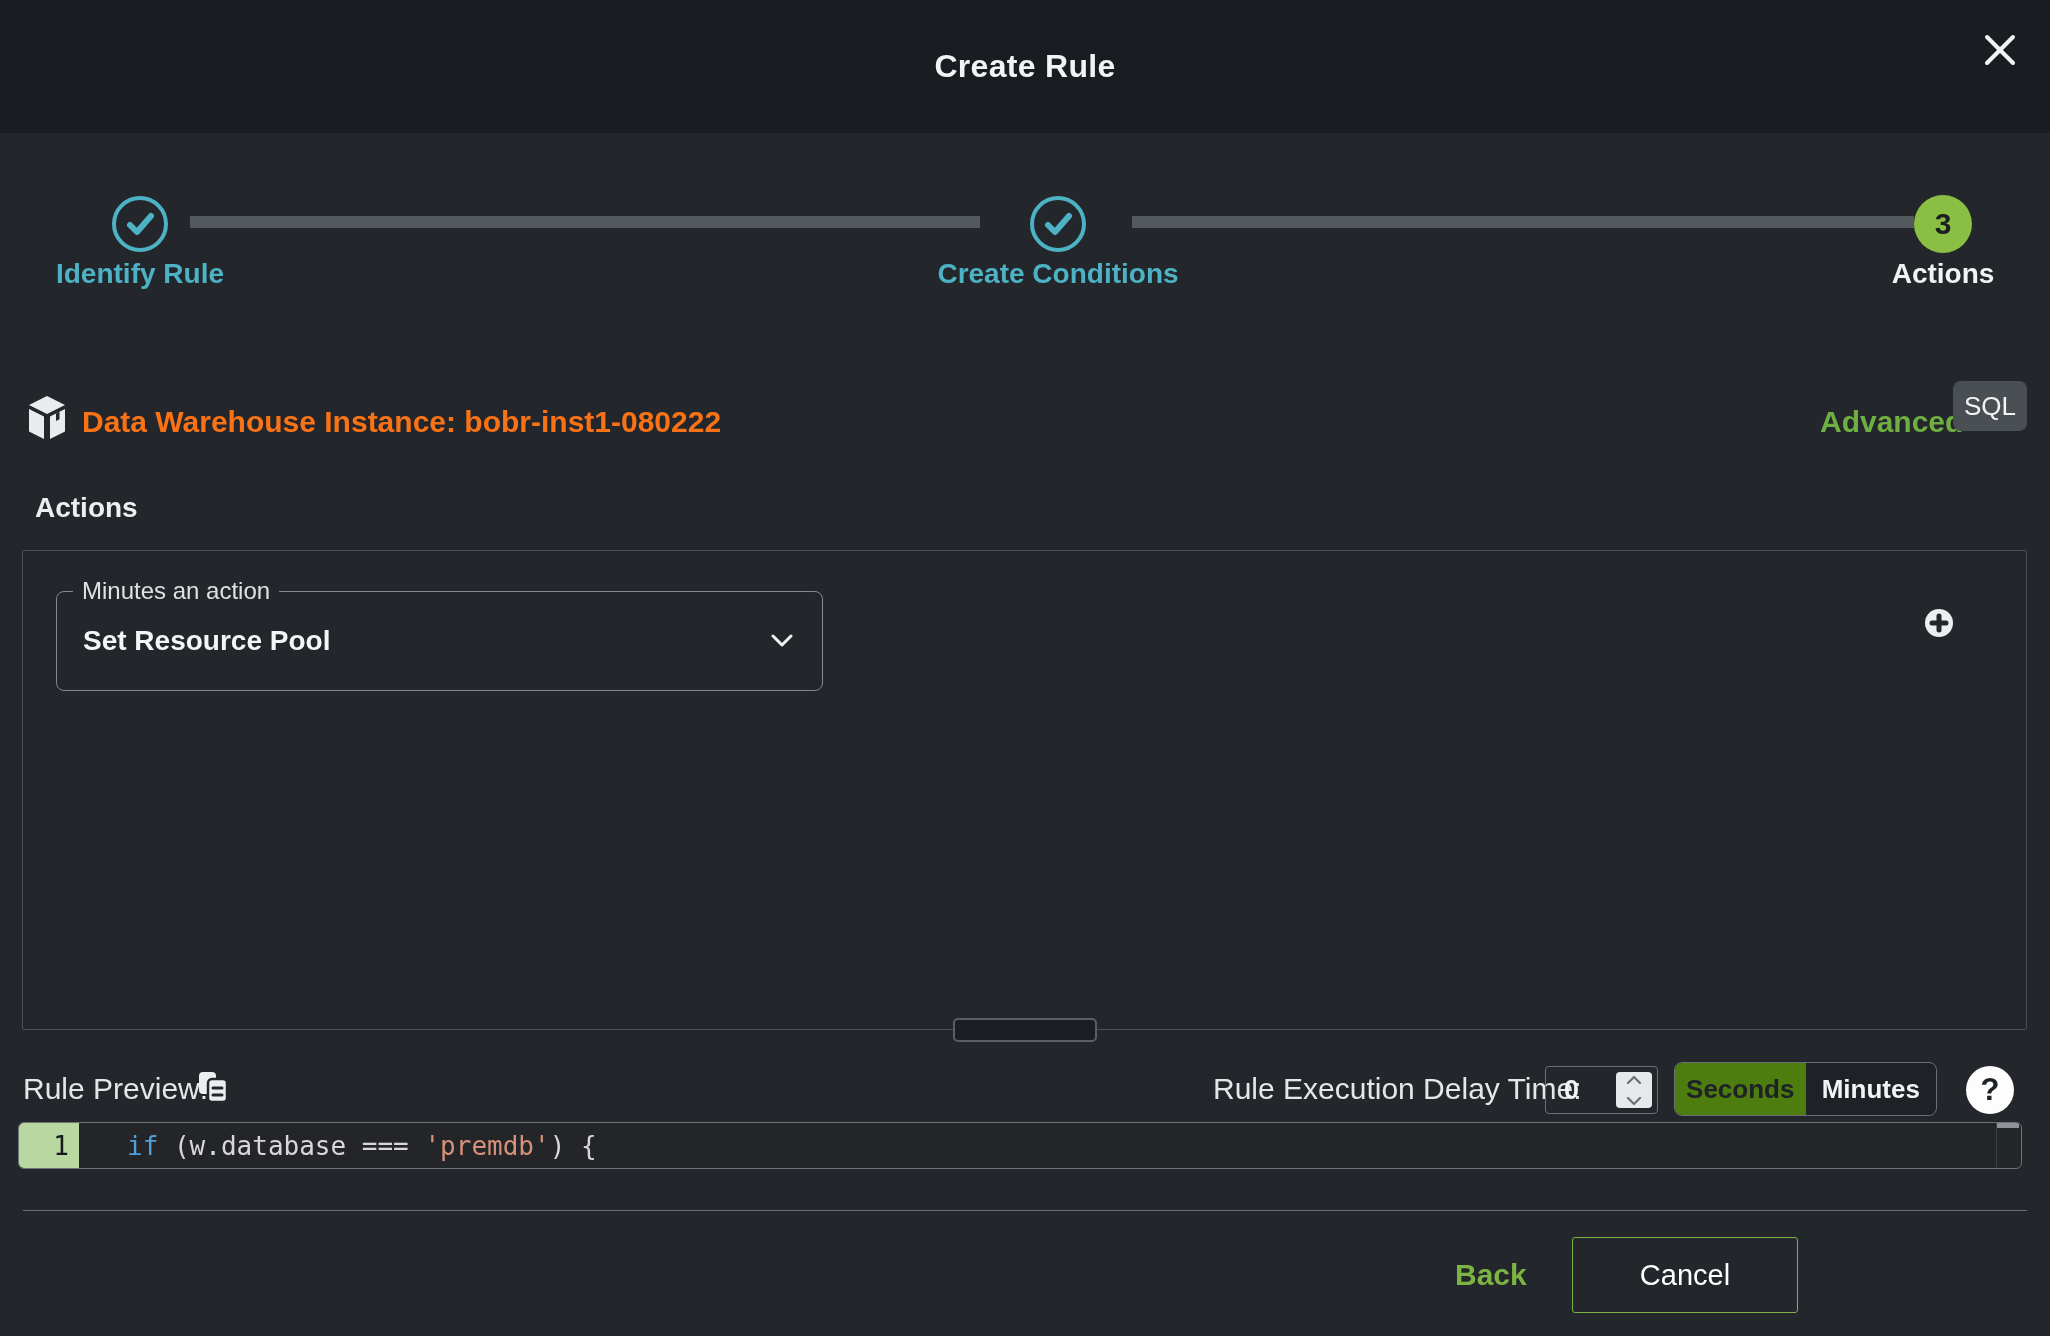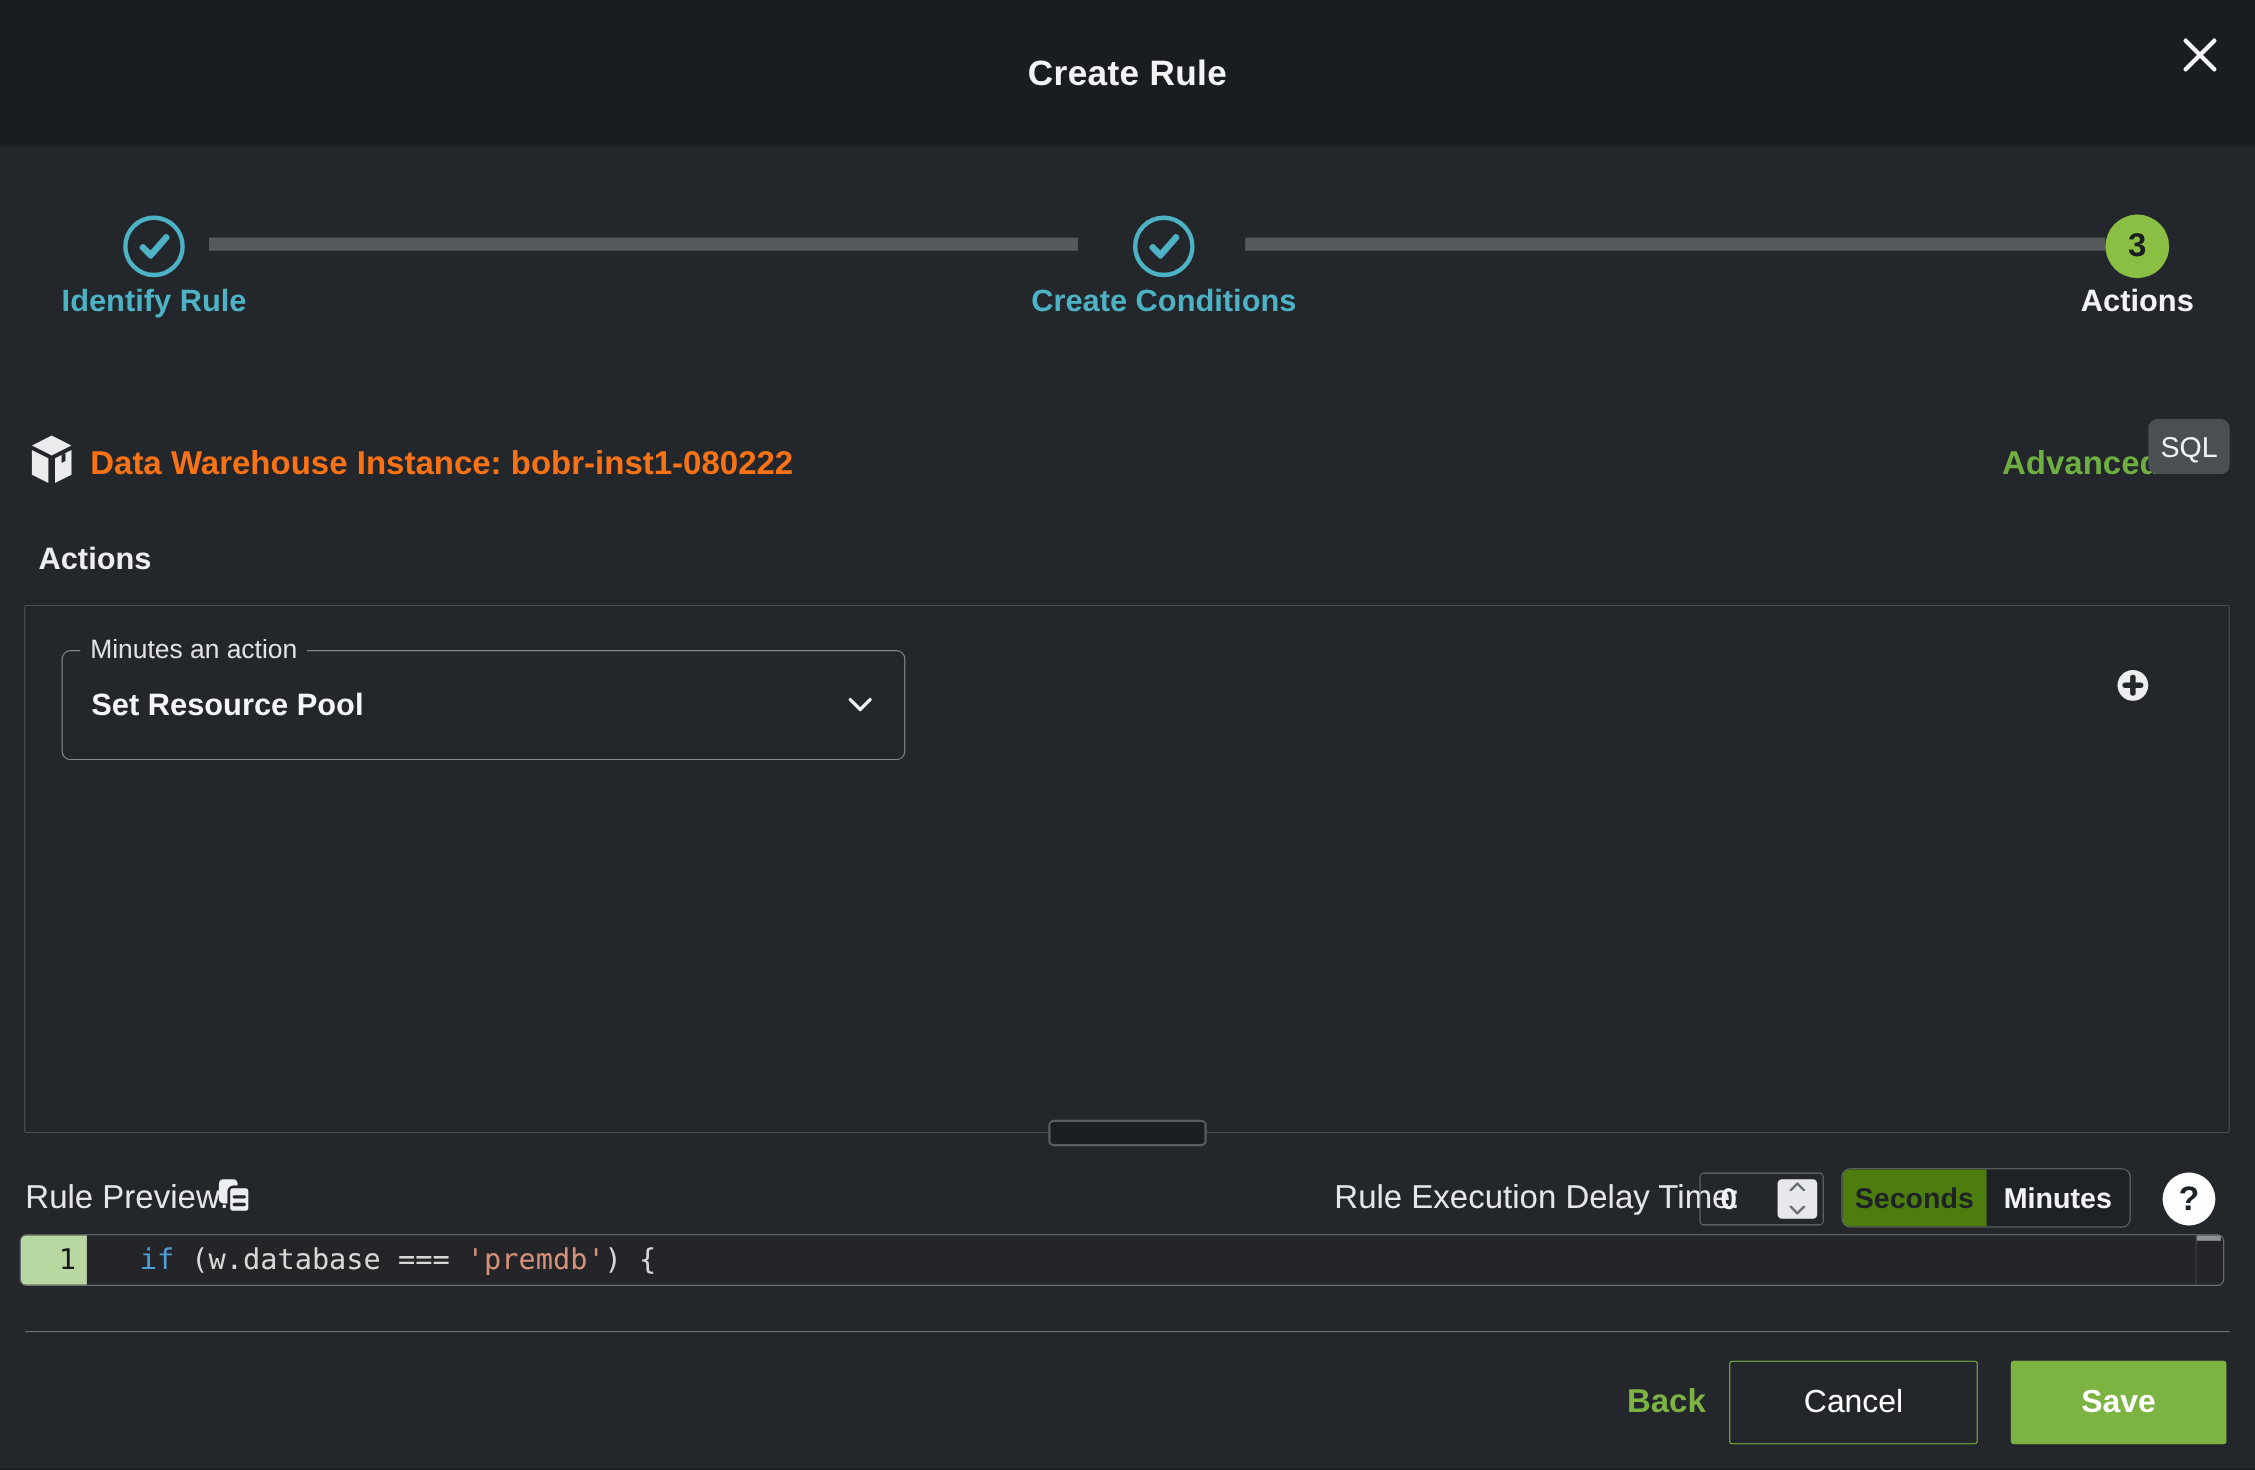--- a/index.html
+++ b/index.html
@@ -111,21 +111,21 @@
     flex:1; display:flex; align-items:center; padding-left:48px;
     font-family:"DejaVu Sans Mono","Liberation Mono",monospace; font-size:26px;
     white-space:pre; color:#d8d8d8;
   }
   .tok-kw { color:#519fd7; }
   .tok-str { color:#d6917a; }
   .code-scrollbar { position:absolute; right:0; top:0; bottom:0; width:25px; border-left:1px solid #3c4045; }
   .code-scroll-thumb { position:absolute; right:2px; top:0; width:22px; height:5px; background:#8e9398; }
   
   .footer-divider { position:absolute; left:23px; top:1210px; width:2004px; border-top:1.5px solid #6b7076; }
-  .back-link { position:absolute; left:1455px; top:1258px; font-size:30px; font-weight:600; color:#7db343; cursor:pointer;margin-left:24px; }
+  .back-link { position:absolute; left:1455px; top:1258px; font-size:30px; font-weight:600; color:#7db343; cursor:pointer; }
   .cancel-btn {
     position:absolute; left:1572px; top:1237px; width:226px; height:76px;
     border:1.5px solid #7db343; border-radius:3px; background:transparent;
     color:#ffffff; font-size:29px; display:flex; align-items:center; justify-content:center; cursor:pointer;
   }
   .save-btn {
     position:absolute; left:1828px; top:1237px; width:196px; height:76px;
     background:#7db343; border-radius:3px; color:#ffffff; font-size:29px; font-weight:700;
     display:flex; align-items:center; justify-content:center; cursor:pointer;
   }
@@ -262,17 +262,14 @@
     <div class="code-scrollbar">
       <div class="code-scroll-thumb"></div>
     </div>
   </div>
 
   <div class="footer-divider"></div>
   <div class="back-link">Back</div>
   <div class="cancel-btn">
     <span>Cancel</span>
   </div>
-  <div class="save-btn">
-    <span>Save</span>
-  </div>
 
 </div>
 
 </body></html>

